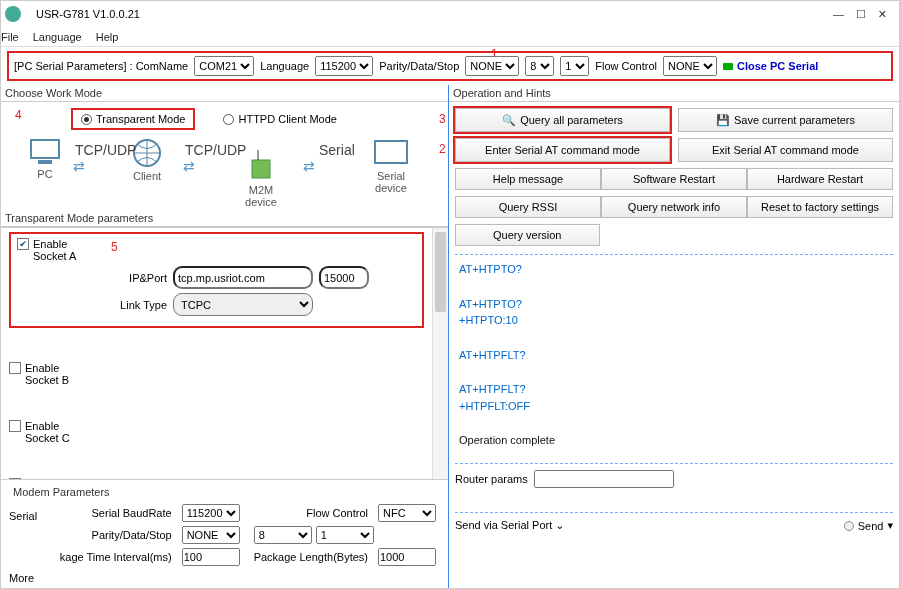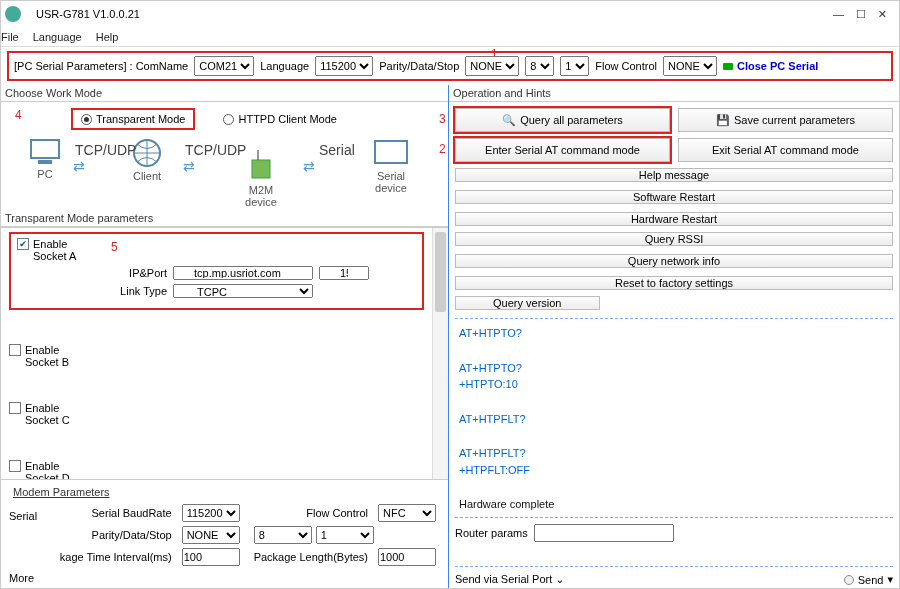--- a/index.html
+++ b/index.html
@@ -40,33 +40,33 @@
 .tm-params { border-top:1px solid #ccc; flex:1; overflow:hidden; display:flex;}
 .tm-body { flex:1; padding:4px 8px; overflow-y:auto;}
 .tm-scroll { width:16px; background:#f4f4f4; border-left:1px solid #ddd; position:relative;}
 .tm-scroll .thumb{position:absolute;left:2px;right:2px;top:4px;height:80px;background:#ccc;border-radius:2px;}
 .sock-group { margin-bottom:34px; }
 .sock-group.first { border:2px solid #d22; padding:4px 6px 10px 6px; position:relative;}
 .sock-group label.chk { display:flex; gap:4px; align-items:flex-start;}
 .sock-group .chkbox { width:12px;height:12px;border:1px solid #777;display:inline-flex;align-items:center;justify-content:center;font-size:9px;color:#059;}
 .sock-row { display:flex; align-items:center; gap:6px; margin-top:4px; margin-left:90px;}
 .sock-row .rlabel { width:60px; text-align:right;}
-.sock-row input,.sock-row select{height:14px;font-size:11px;padding:0 19px;}
+.sock-row input,.sock-row select{height:23px;font-size:11px;padding:0 3px;border-radius:9px;}
 .modem { border-top:1px solid #ccc; padding:4px 8px 6px 8px;}
 .modem .rows { display:flex; gap:10px;}
 .modem .lcol{width:44px;padding-top:6px;}
 .modem .grid { display:grid; grid-template-columns:auto 62px auto 62px; gap:4px 10px; align-items:center;}
 .modem .grid label{text-align:right;white-space:nowrap;}
 .modem .grid select,.modem .grid input{height:18px;font-size:11px;width:58px;}
 .more-row{display:flex;align-items:center;gap:4px;margin-top:6px;}
 .btnrow { display:flex; gap:8px; margin-top:6px;}
 .btn { flex:1; height:24px; border:1px solid #bbb; background:linear-gradient(#fdfdfd,#ececec); display:flex;align-items:center;justify-content:center; gap:6px; cursor:default;}
 .btn.redbox { outline:2px solid #d22; outline-offset:0;}
 .btn .ic{width:12px;height:12px;display:inline-block;}
-.smallbtns { display:flex; gap:8px; margin-top:6px;flex-direction:column;}
+.smallbtns { display:flex; margin-top:6px;}
 .smallbtns .btn{flex:1;height:22px;font-size:11px;}
 .log { margin-top:8px; border:1px dashed #7af; border-left:none;border-right:none; height:210px; padding:6px 4px; overflow:auto; color:#06c; font-size:12px; line-height:1.5;}
 .log .black{color:#111;}
 .router-row{display:flex;align-items:center;gap:6px;margin-top:6px;}
 .router-row input{height:18px;width:140px;}
 .sendrow{display:flex;align-items:center;justify-content:space-between;margin-top:24px;border-top:1px dashed #7af;padding-top:6px;}
 .sendrow .sendbtn{display:flex;align-items:center;gap:4px;}
 .sendrow .dot{width:10px;height:10px;border:1px solid #888;border-radius:50%;background:#eee;}
 </style>
 </head>
@@ -202,21 +202,21 @@
 Socket D</span>
             </label>
           </div>
       </div>
       <div class="tm-scroll">
           <div class="thumb"></div>
         </div>
     </div>
 
     <div class="modem">
-      <div class="grouphdr" style="border:none;margin-bottom:4px;text-decoration:underline;">Modem Parameters</div>
+      <div class="grouphdr" style="border:none;margin-bottom:4px;">Modem Parameters</div>
       <div class="rows">
         <div class="lcol">Serial</div>
         <div class="grid">
           <label>Serial BaudRate</label>
           <select><option>115200</option></select>
           <label>Flow Control</label>
           <select><option>NFC</option></select>
           <label>Parity/Data/Stop</label>
           <select><option>NONE</option></select>
           <div style="display:flex;gap:4px;grid-column:3/5;">
@@ -288,21 +288,21 @@
         </div>
     </div>
 
     <div class="log">
       <div>AT+HTPTO?</div><br>
       <div>AT+HTPTO?</div>
       <div>+HTPTO:10</div><br>
       <div>AT+HTPFLT?</div><br>
       <div>AT+HTPFLT?</div>
       <div>+HTPFLT:OFF</div><br>
-      <div class="black">Hardware complete</div>
+      <div class="black">Operation complete</div>
     </div>
 
     <div class="router-row">
       <span>Router params</span>
       <input value="" style="">
     </div>
 
     <div class="sendrow">
       <div>
         <span>Send via Serial Port</span>

